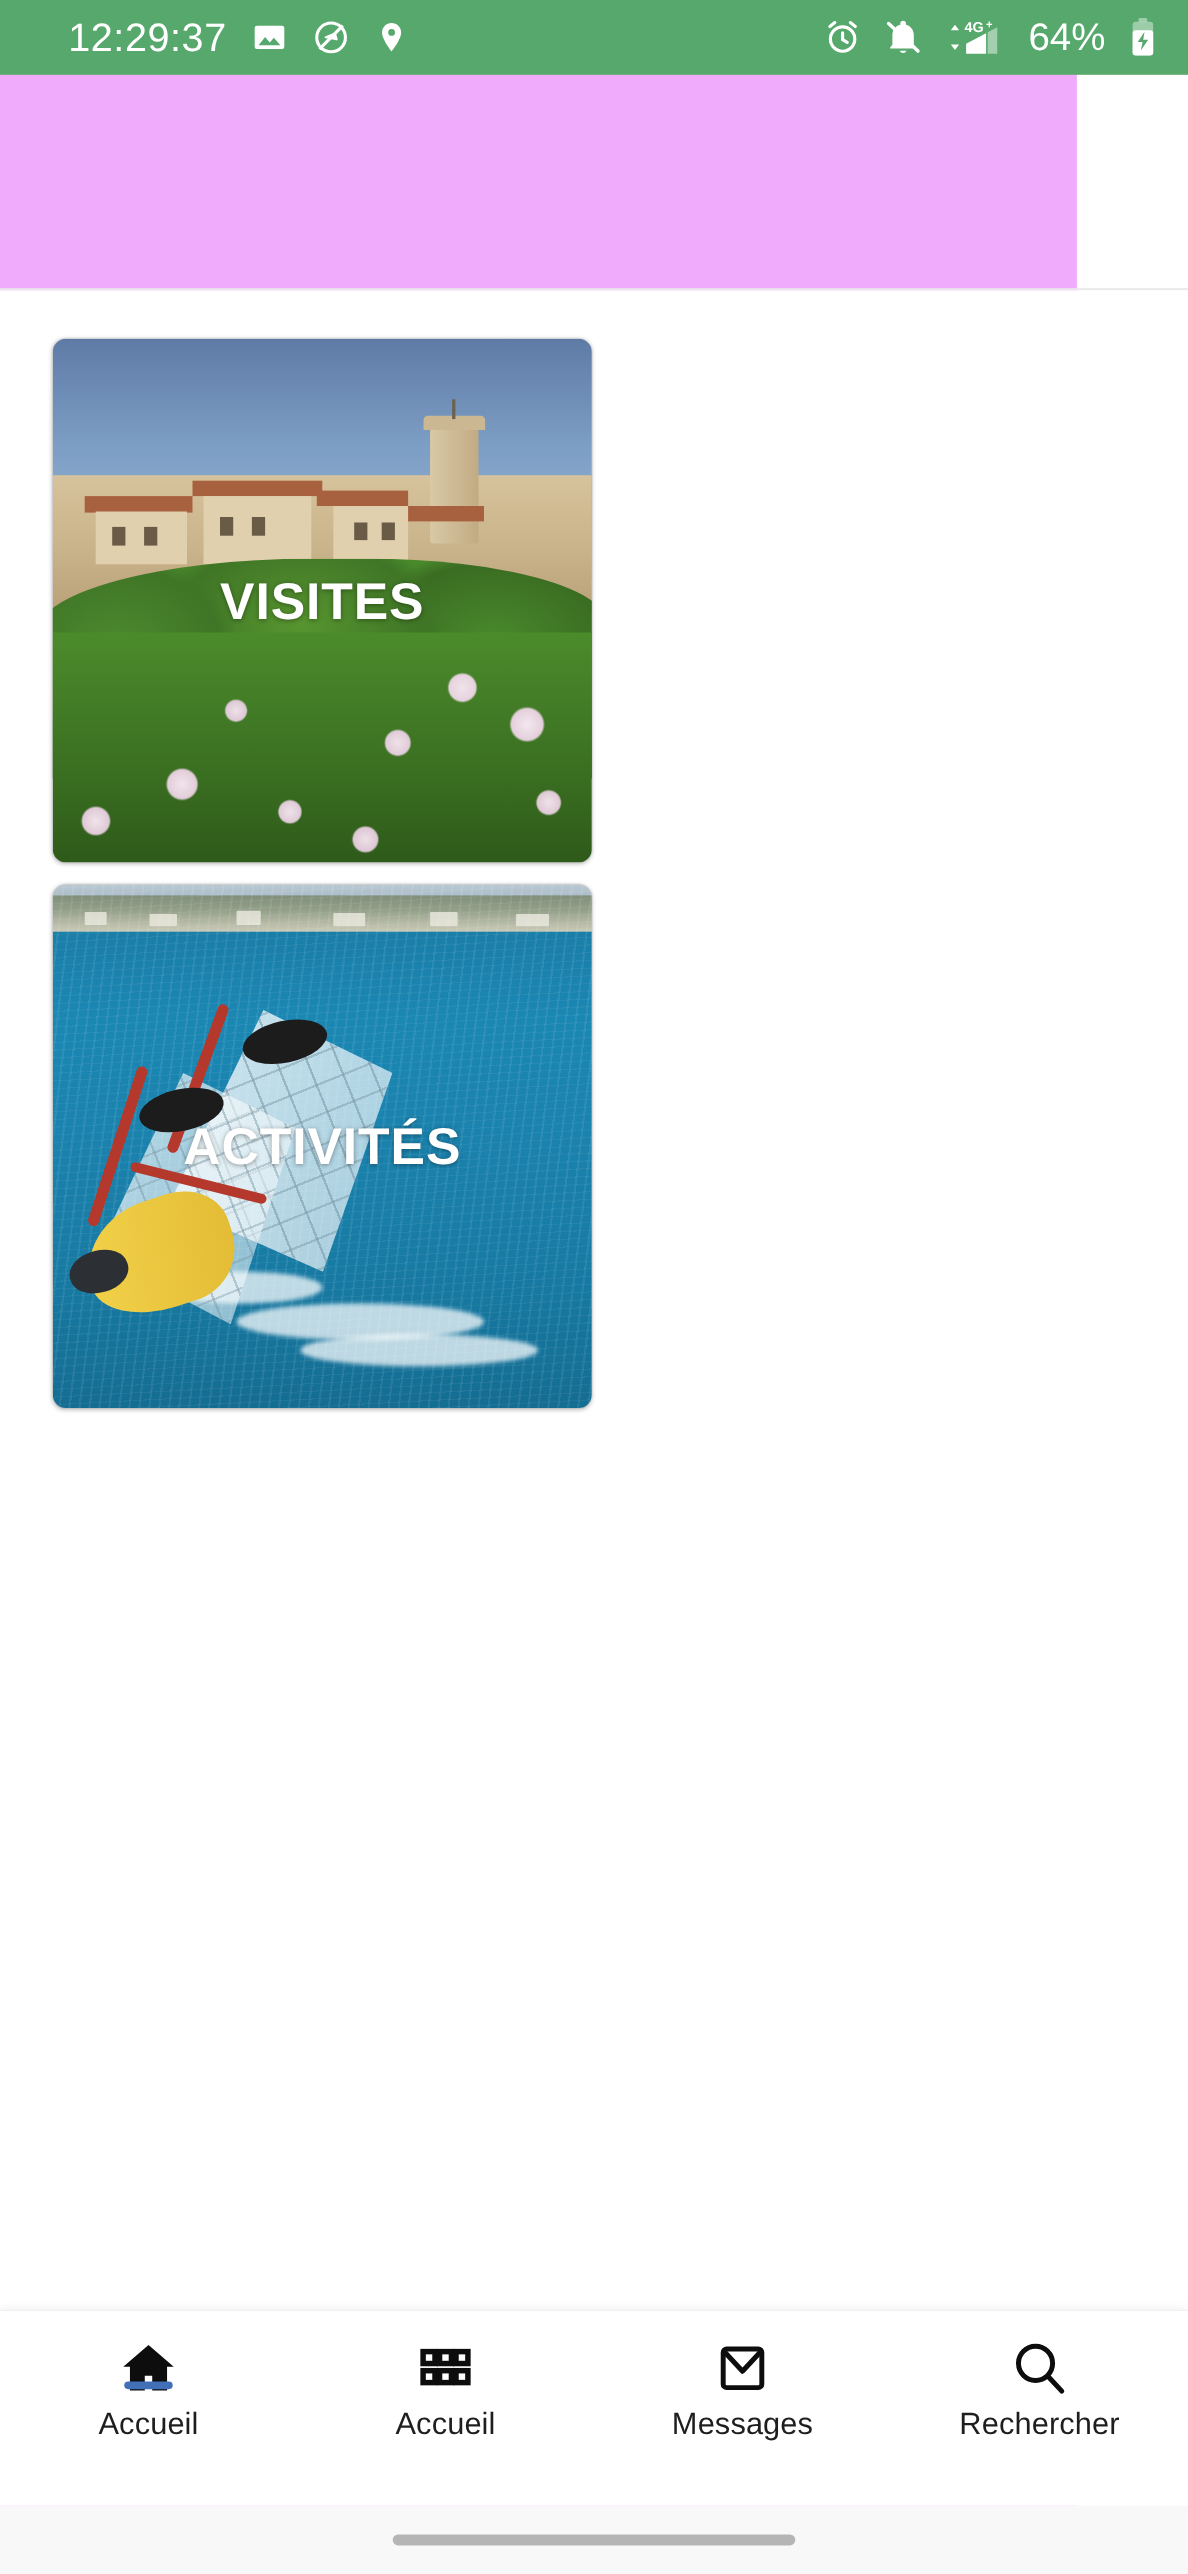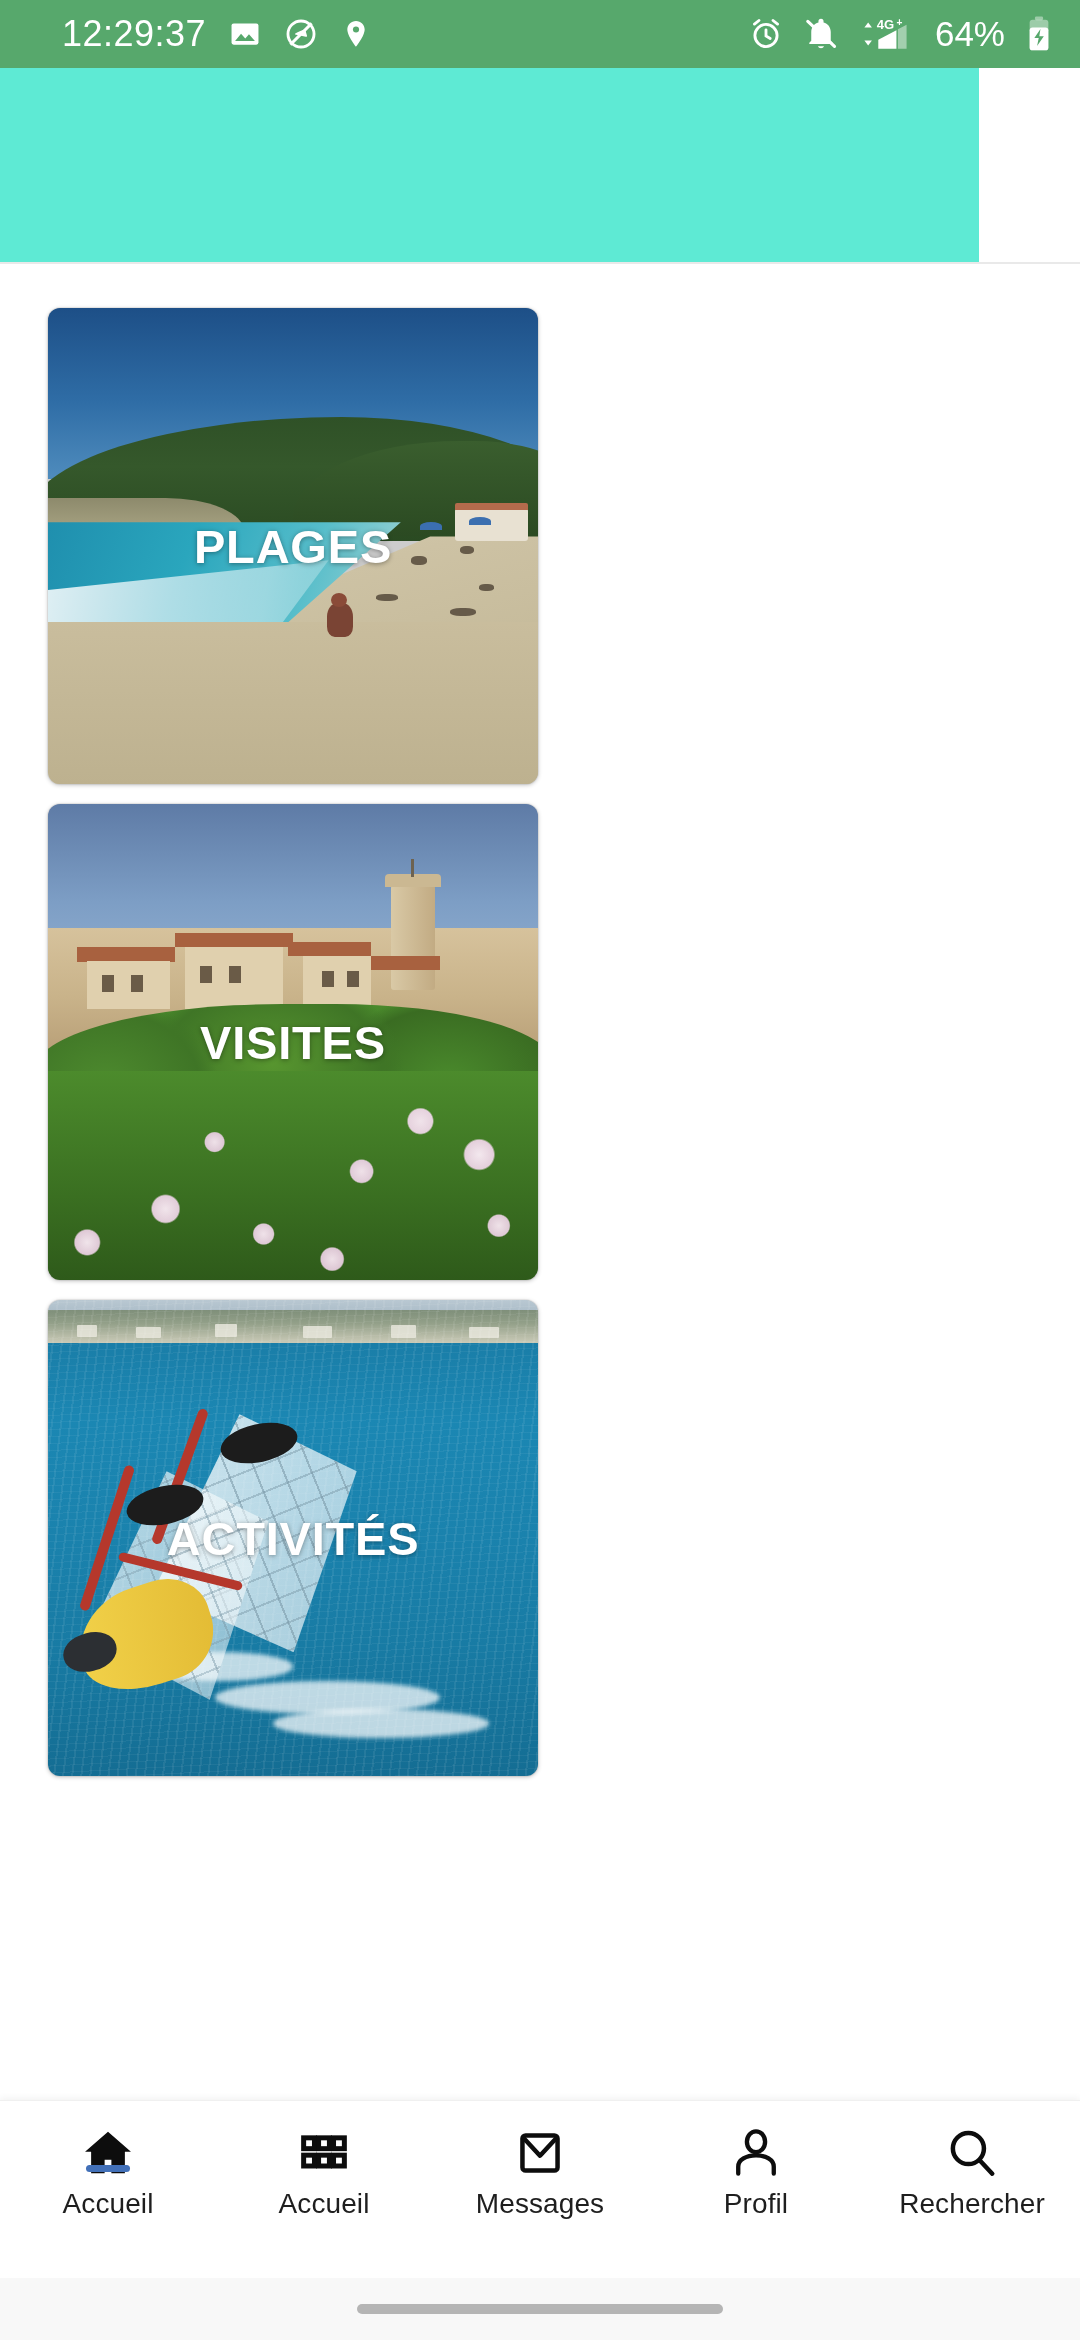--- a/index.html
+++ b/index.html
@@ -2,21 +2,21 @@
 <html><head>
 <meta charset="utf-8">
 <style>
   * { margin:0; padding:0; box-sizing:border-box; }
   html, body {
     width:1080px; height:2340px;
     background:#ffffff;
     font-family:"Liberation Sans", sans-serif;
     overflow:hidden;
   }
-  .phone { position:relative; width:979px; height:2340px; background:#5eead4; }
+  .phone { position:relative; width:979px; height:2340px; background:#f0abfc; }
 
   
   .statusbar{
     position:absolute; top:0; left:0; width:1080px; height:68px;
     background:#57a86c; display:flex; align-items:center;
     padding:0 26px 0 62px; color:#fff;
   }
   .sb-left{ display:flex; align-items:center; gap:22px; }
   .sb-time{ font-size:36px; font-weight:400; letter-spacing:0.5px;
             font-family:"Liberation Sans", sans-serif; line-height:1; }
@@ -263,42 +263,20 @@
         </svg>
       </span>
     </div>
   </div>
 
   <div class="header-divider"></div>
 
   <div class="content">
     <div class="grid">
 
-      <div class="card">
-        <div class="card-img">
-          <div class="beach-sky"></div>
-          <div class="beach-hill"></div>
-          <div class="beach-hill2"></div>
-          <div class="beach-rock"></div>
-          <div class="beach-sand"></div>
-          <div class="beach-sea"></div>
-          <div class="beach-foam"></div>
-          <div class="beach-sand2"></div>
-          <div class="beach-bldg"></div>
-          <div class="beach-umb" style="left:76%"></div>
-          <div class="beach-umb" style="left:86%;top:44%"></div>
-          <div class="beach-person"></div>
-          <div class="beach-dot" style="left:74%;top:52%;width:16px;height:9px"></div>
-          <div class="beach-dot" style="left:84%;top:50%;width:14px;height:8px"></div>
-          <div class="beach-dot" style="left:67%;top:60%;width:22px;height:7px"></div>
-          <div class="beach-dot" style="left:82%;top:63%;width:26px;height:8px"></div>
-          <div class="beach-dot" style="left:88%;top:58%;width:15px;height:7px"></div>
-        </div>
-        <div class="card-label">PLAGES</div>
-      </div>
 
       <div class="card">
         <div class="card-img">
           <div class="vis-sky"></div>
           <div class="vis-town"></div>
           <div class="vis-tower"></div>
           <div class="vis-roof" style="left:6%;  top:30%; width:20%; height:3.2%;"></div>
           <div class="vis-roof" style="left:26%; top:27%; width:24%; height:3.0%;"></div>
           <div class="vis-roof" style="left:49%; top:29%; width:17%; height:3.0%;"></div>
           <div class="vis-roof" style="left:64%; top:32%; width:16%; height:2.8%;"></div>
@@ -385,29 +363,20 @@
     <div class="nav-item">
       <span class="nav-icon">
         <svg width="54" height="54" viewBox="0 0 24 24">
           <rect x="4.2" y="4.2" width="15.6" height="15.6" rx="1.4" fill="none" stroke="#0d0d0d" stroke-width="2"></rect>
           <path d="M4.6 5.2L12 13.2l7.4-8" fill="none" stroke="#0d0d0d" stroke-width="2" stroke-linecap="round" stroke-linejoin="round"></path>
         </svg>
       </span>
       <span class="nav-label">Messages</span>
     </div>
 
-    <div class="nav-item">
-      <span class="nav-icon">
-        <svg width="52" height="52" viewBox="0 0 24 24">
-          <ellipse cx="12" cy="6.8" rx="4.2" ry="4.8" fill="none" stroke="#0d0d0d" stroke-width="2"></ellipse>
-          <path d="M3.8 21.5v-3.2c0-3.2 3.7-5.2 8.2-5.2s8.2 2 8.2 5.2v3.2" fill="none" stroke="#0d0d0d" stroke-width="2" stroke-linecap="round"></path>
-        </svg>
-      </span>
-      <span class="nav-label">Profil</span>
-    </div>
 
     <div class="nav-item">
       <span class="nav-icon">
         <svg width="54" height="54" viewBox="0 0 24 24">
           <circle cx="10.4" cy="10" r="6.9" fill="none" stroke="#0d0d0d" stroke-width="2"></circle>
           <path d="M15.4 15.2L21 21.2" stroke="#0d0d0d" stroke-width="2" stroke-linecap="round"></path>
         </svg>
       </span>
       <span class="nav-label">Rechercher</span>
     </div>

